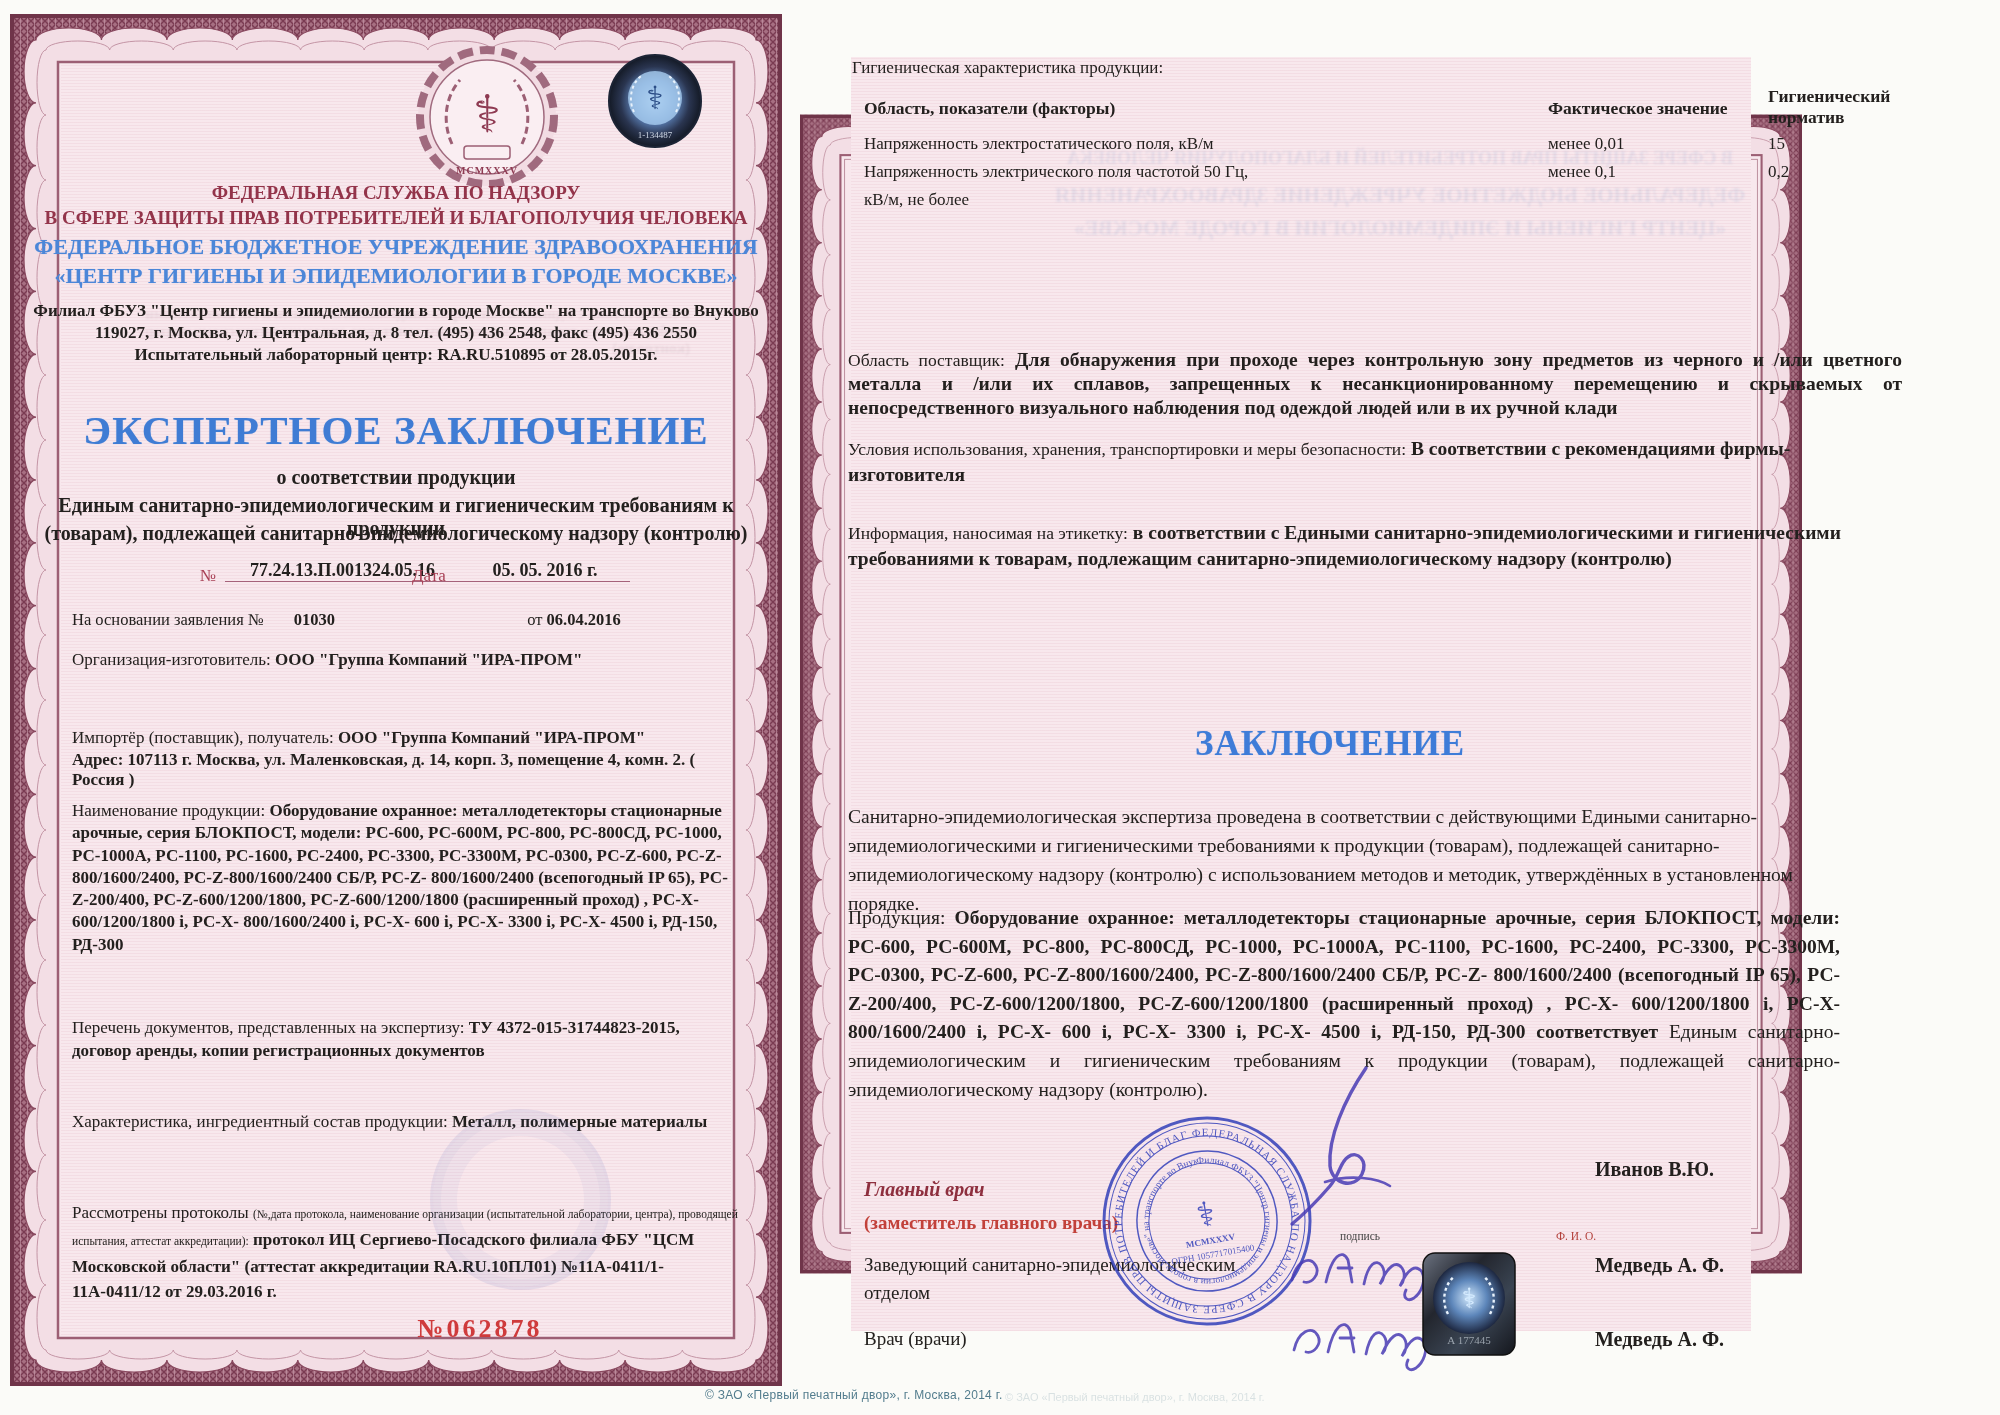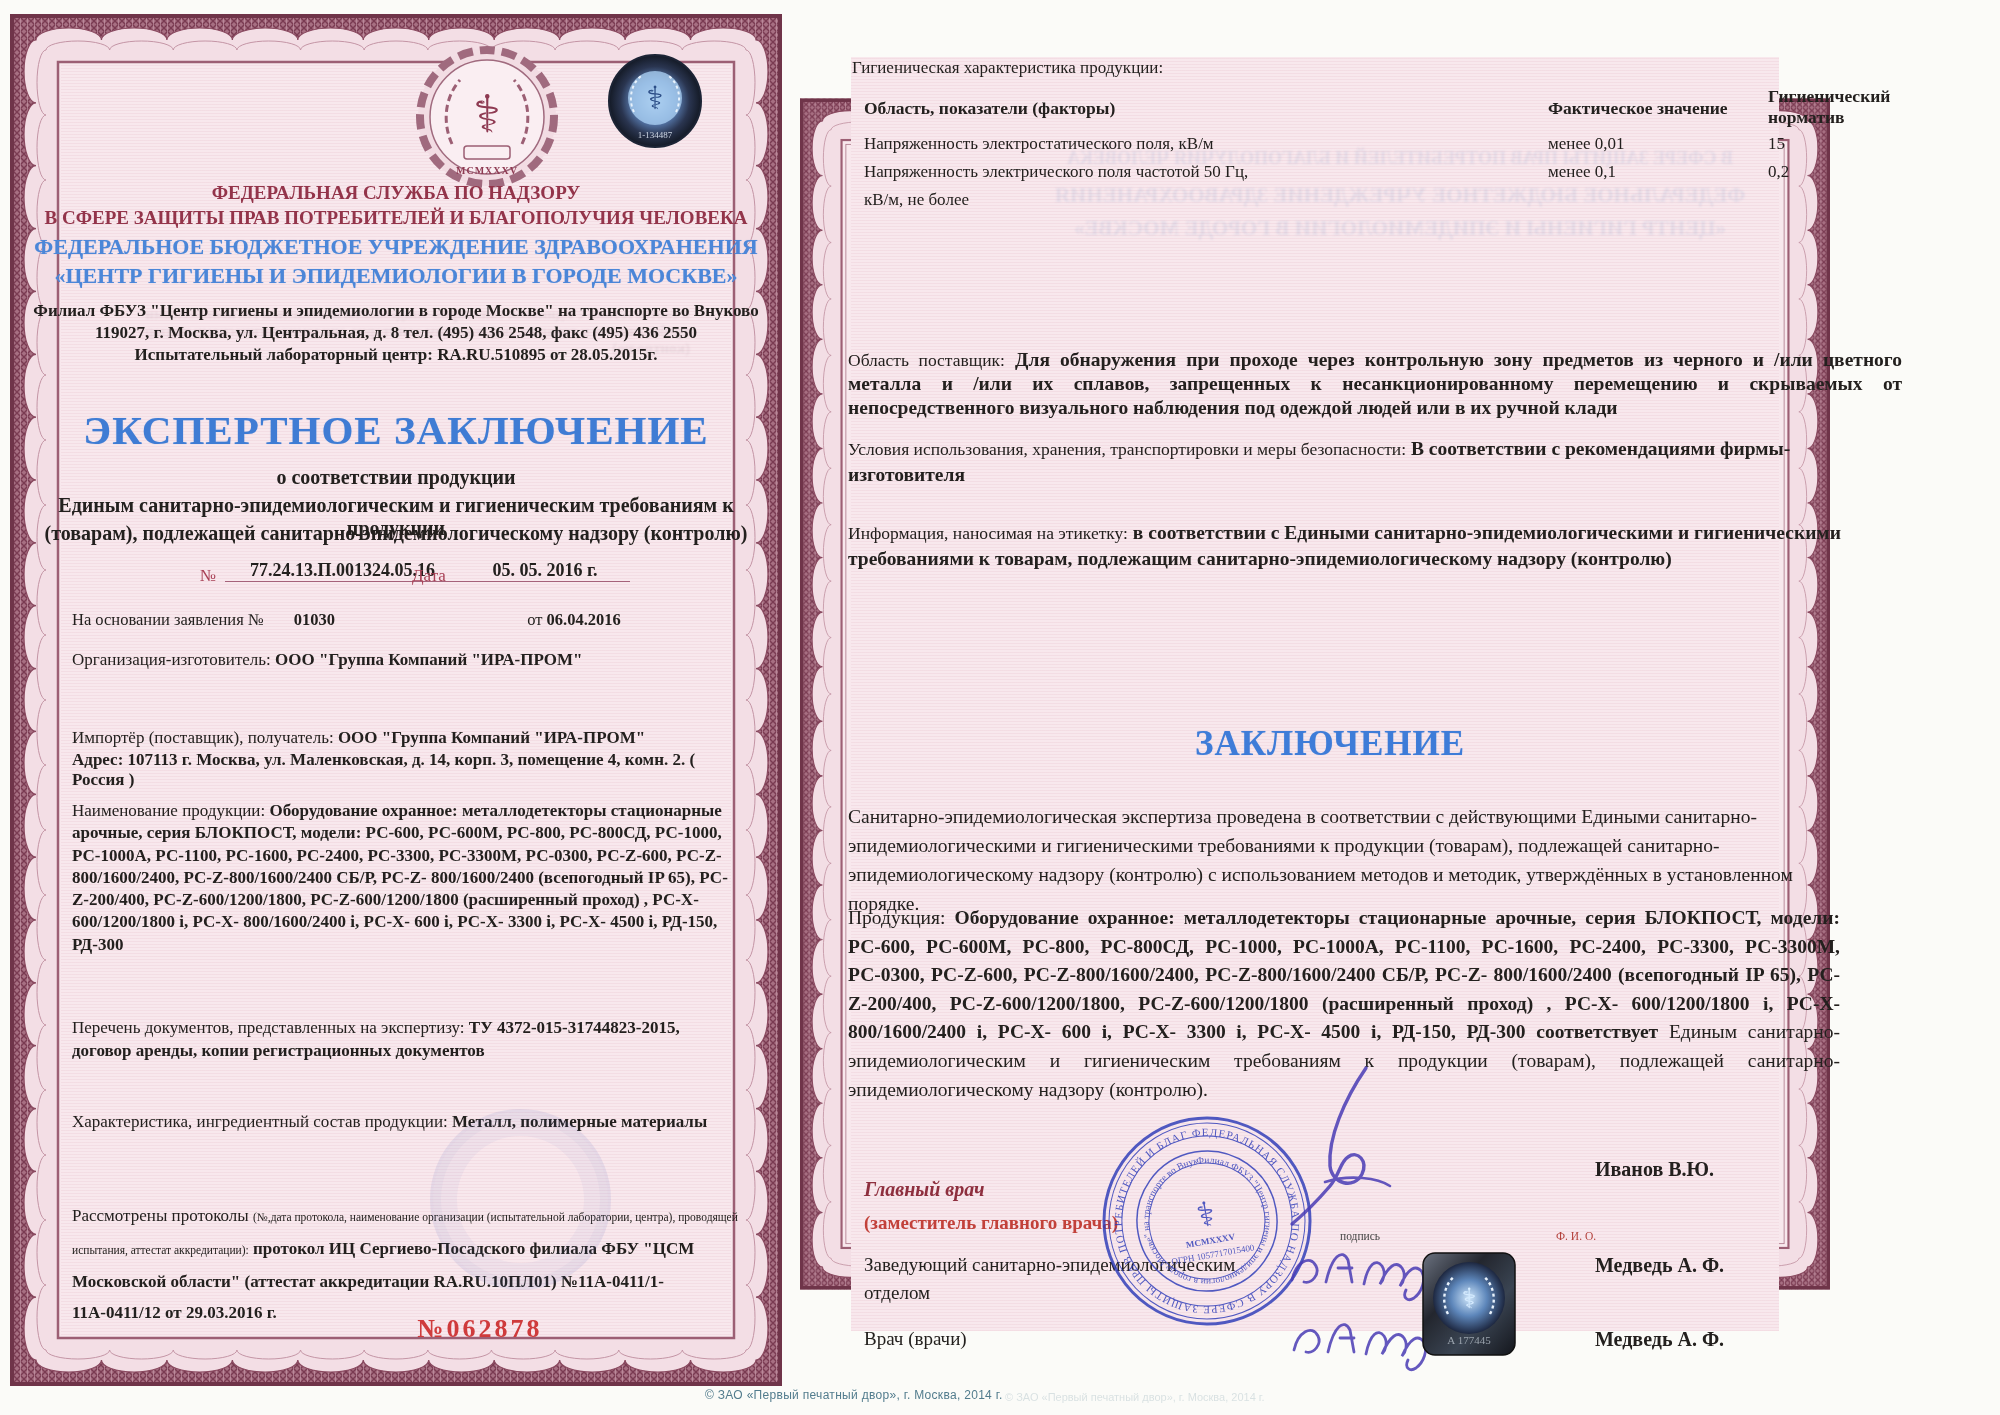--- a/index.html
+++ b/index.html
@@ -128,34 +128,34 @@
       <div style="left:62px;top:1002px;width:656px;font-size:17px;line-height:23px;">
         <span class="lbl">Перечень документов, представленных на экспертизу:</span>
         <b>ТУ 4372-015-31744823-2015, договор аренды, копии регистрационных документов</b>
       </div>
 
       <div style="left:62px;top:1098px;width:656px;font-size:17px;">
         <span class="lbl">Характеристика, ингредиентный состав продукции:</span>
         <b>Металл, полимерные материалы</b>
       </div>
 
-      <div style="left:62px;top:1186px;width:672px;font-size:17px;line-height:31px;">
+      <div style="left:62px;top:1186px;width:672px;font-size:17px;line-height:25px;">
         <span class="lbl">Рассмотрены протоколы</span>
         <span class="smallnote">(№,дата протокола, наименование организации (испытательной лаборатории, центра), проводящей испытания, аттестат аккредитации):</span>
         <b>протокол ИЦ Сергиево-Посадского филиала ФБУ "ЦСМ Московской области" (аттестат аккредитации RA.RU.10ПЛ01) №11А-0411/1-11А-0411/12 от 29.03.2016 г.</b>
       </div>
 
       <div class="serial" style="left:350px;top:1300px;width:240px;text-align:center;font-size:26px;">№062878</div>
 
       <div class="ghost-stamp" style="left:420px;top:1095px;width:175px;height:175px;"></div>
       <div class="ghost" style="left:80px;top:292px;width:600px;font-size:15px;font-weight:bold;color:rgba(120,90,110,.10);">в соответствии с Едиными санитарно-эпидемиологическими и гигиеническими требованиями к товарам, подлежащим санитарно-эпидемиологическому надзору (контролю)</div>
     </div>
   </section>
 
-  <section class="page" style="left:800px;top:6px;width:1002px;height:1376px;padding-left:28px;">
+  <section class="page" style="left:800px;top:6px;width:1002px;height:1376px;">
     <svg class="frame" viewBox="0 0 1190 1376">
         <defs>
           <pattern id="gp1" width="7" height="7" patternUnits="userSpaceOnUse">
             <rect width="7" height="7" fill="#a76f82"></rect>
             <path d="M0 0L7 7M7 0L0 7" stroke="#7a3b52" stroke-width="1.4"></path>
             <path d="M3.5 0L3.5 7" stroke="#c79aa9" stroke-width="0.6"></path>
           </pattern>
         </defs>
         <rect width="1190" height="1376" fill="url(#gp1)"></rect>
         <rect x="2" y="2" width="1186" height="1372" fill="none" stroke="#6f3449" stroke-width="4"></rect>

